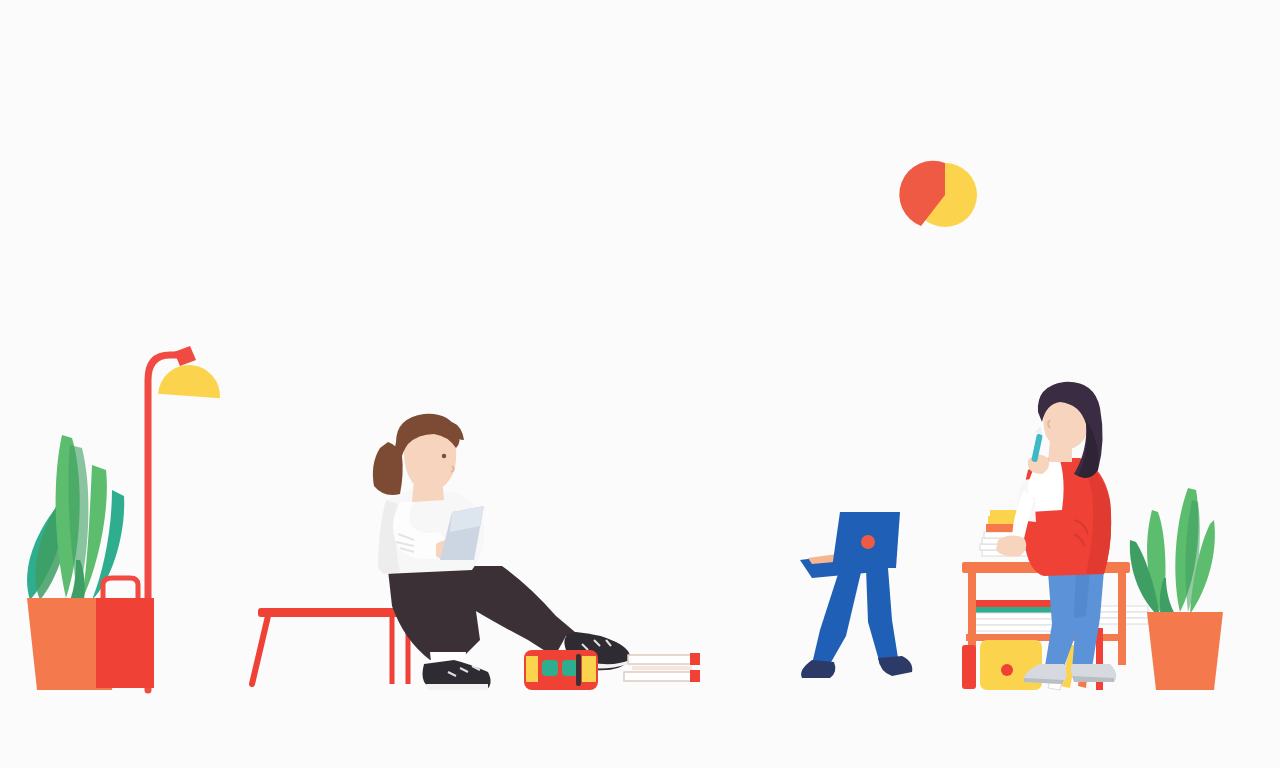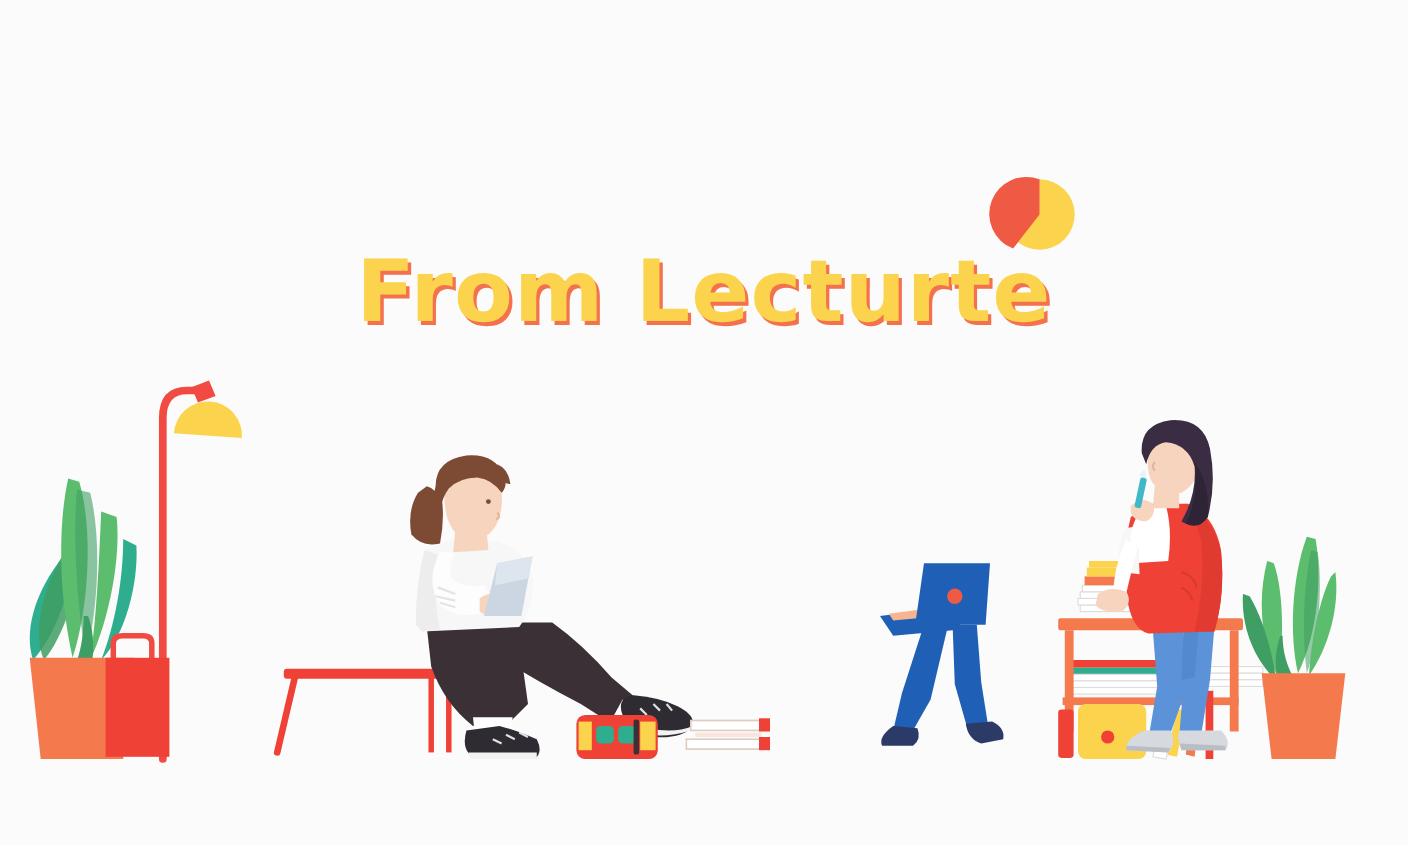--- a/index.html
+++ b/index.html
@@ -245,16 +245,16 @@
       <path d="M1192,500 C1184,538 1184,580 1188,612 C1200,578 1202,530 1198,502 Z" fill="#3f9e63" opacity="0.55"></path>
       <path d="M1152,510 C1142,548 1148,590 1162,616 C1168,578 1166,534 1158,512 Z" fill="#5cbd6e"></path>
       <path d="M1130,540 C1128,572 1142,602 1160,618 C1156,588 1146,558 1136,542 Z" fill="#3f9e63"></path>
       <path d="M1214,520 C1218,552 1208,588 1190,614 C1192,580 1200,544 1210,524 Z" fill="#5cbd6e"></path>
       <path d="M1166,578 C1166,592 1170,606 1176,616 L1162,618 C1158,604 1160,588 1164,578 Z" fill="#3f9e63"></path>
       <path d="M1147,612 L1223,612 L1214,690 L1156,690 Z" fill="#f47a4e"></path>
     </g>
   </svg>
 
   <div class="headline-wrap">
-    <h1 class="headline"><span class="line1">From Lecturte</span></h1>
+    <h1 class="headline"></h1>
   </div>
 
 </div>
 
 </body></html>

